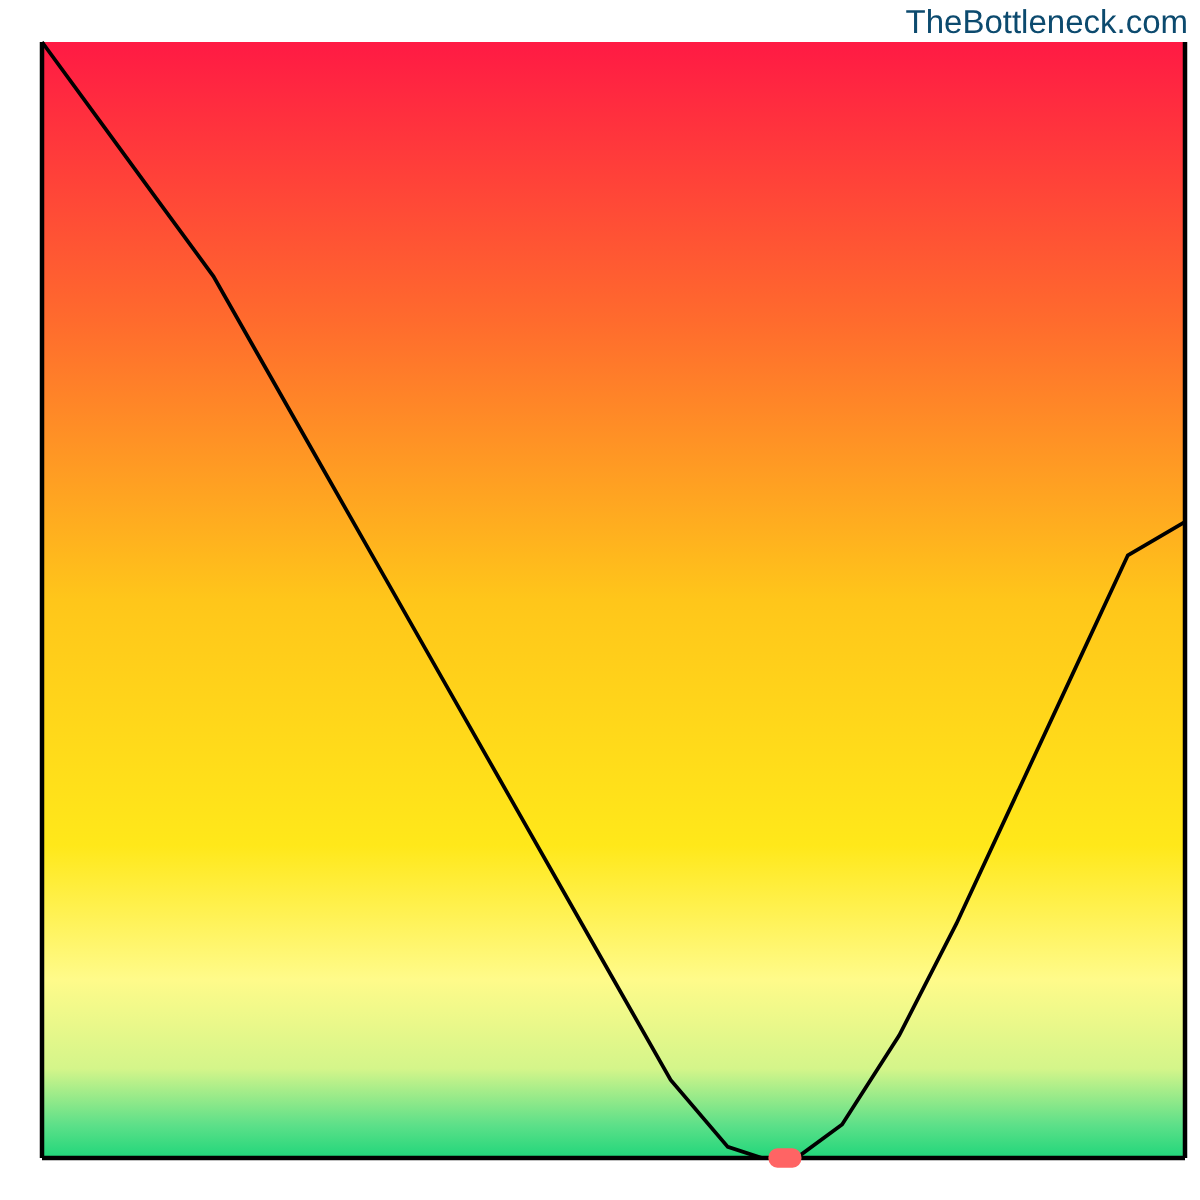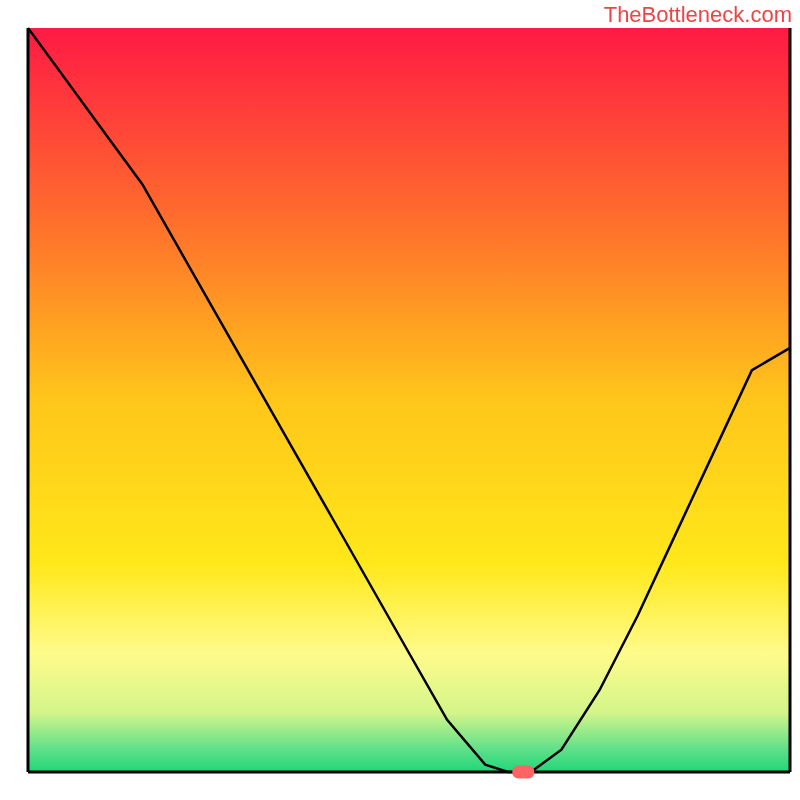--- a/index.html
+++ b/index.html
@@ -12,21 +12,21 @@
   }
   .chart-container {
     position: relative;
     width: 800px;
     height: 800px;
   }
   .watermark {
     position: absolute;
     top: 2px;
     right: 8px;
-    color: #ef4444;
+    color: #0c4a6e;
     font-size: 22px;
     z-index: 10;
   }
   svg {
     display: block;
   }
 </style>
 </head>
 <body>
 

